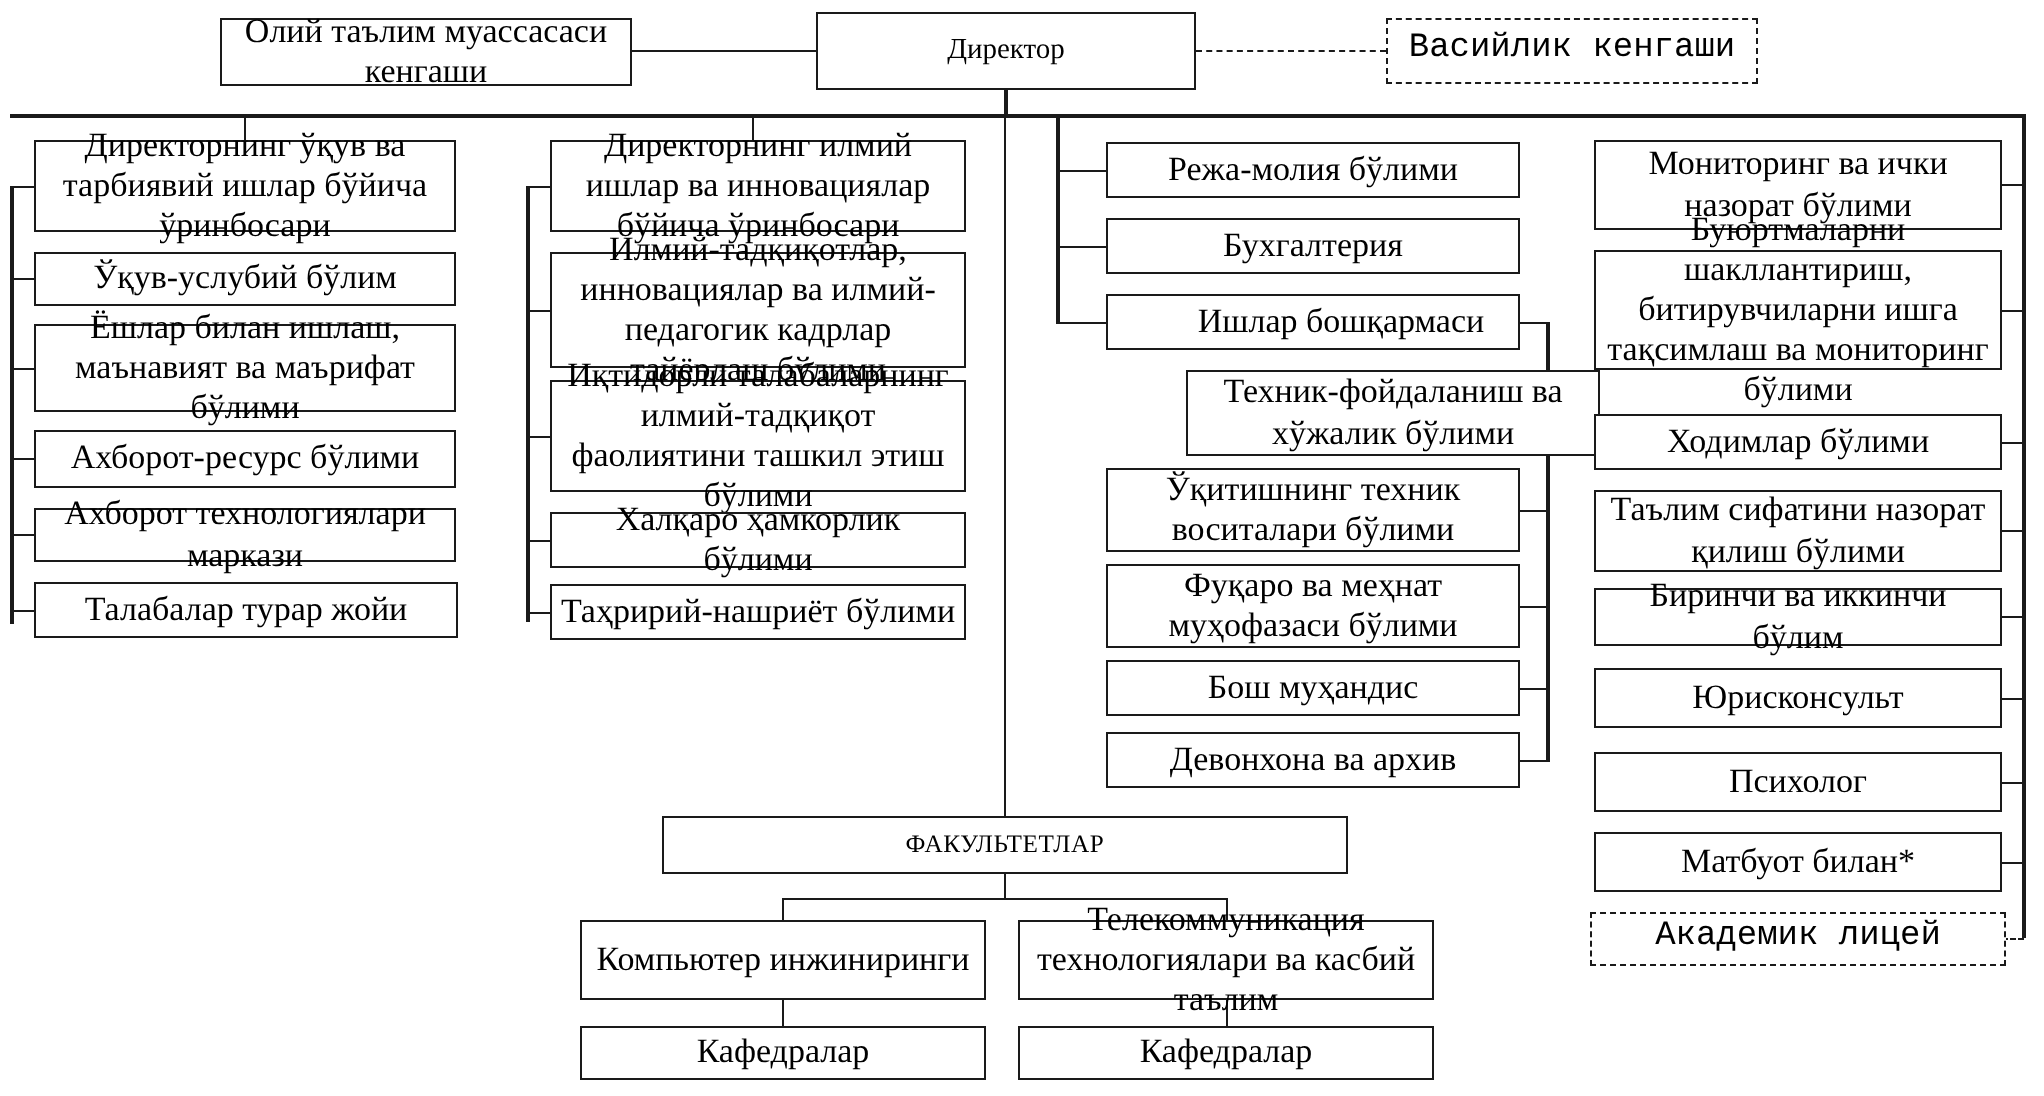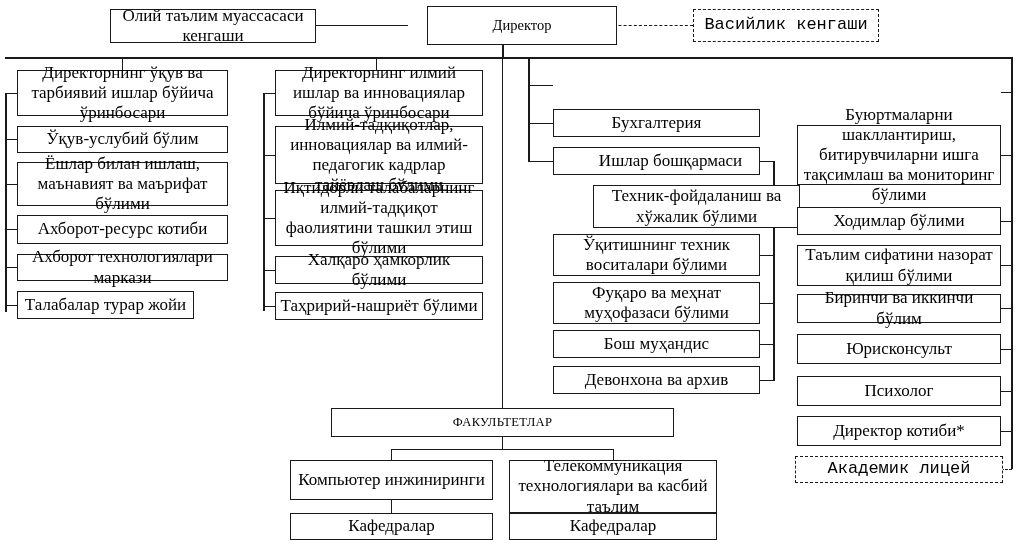--- a/index.html
+++ b/index.html
@@ -62,21 +62,21 @@
 </style>
 </head>
 <body>
 
 <div id="chart">
 
   <div class="box" style="left:110px; top:9px; width:206px; height:34px;">Олий таълим муассасаси кенгаши</div>
 
   <div class="ln h" style="left:316px; top:25px; width:92px;"></div>
 
-  <div class="box director" style="left:427px; top:6px; width:190px; height:39px;">Директор</div>
+  <div class="box director" style="left:408px; top:6px; width:190px; height:39px;">Директор</div>
 
   <div class="dln" style="left:598px; top:25px; width:95px;"></div>
 
   <div class="box dashed" style="left:693px; top:9px; width:186px; height:33px;">Васийлик кенгаши</div>
 
   <div class="ln thick v" style="left:502px; top:45px; height:13px;"></div>
   <div class="ln thick h" style="left:5px; top:57px; width:1007px;"></div>
 
   <div class="ln v" style="left:122px; top:57px; height:13px;"></div>
   <div class="ln v" style="left:376px; top:57px; height:13px;"></div>
@@ -87,46 +87,47 @@
 
   <div class="box" style="left:17px; top:70px; width:211px; height:46px;">Директорнинг ўқув ва тарбиявий ишлар бўйича ўринбосари</div>
   <div class="ln h" style="left:5px; top:93px; width:12px;"></div>
 
   <div class="box" style="left:17px; top:126px; width:211px; height:27px;">Ўқув-услубий бўлим</div>
   <div class="ln h" style="left:5px; top:139px; width:12px;"></div>
 
   <div class="box" style="left:17px; top:162px; width:211px; height:44px;">Ёшлар билан ишлаш, маънавият ва маърифат бўлими</div>
   <div class="ln h" style="left:5px; top:184px; width:12px;"></div>
 
-  <div class="box" style="left:17px; top:215px; width:211px; height:29px;">Ахборот-ресурс котиби</div>
+  <div class="box" style="left:17px; top:215px; width:211px; height:29px;">Ахборот-ресурс бўлими</div>
   <div class="ln h" style="left:5px; top:229px; width:12px;"></div>
 
   <div class="box" style="left:17px; top:254px; width:211px; height:27px;">Ахборот технологиялари маркази</div>
   <div class="ln h" style="left:5px; top:267px; width:12px;"></div>
 
-  <div class="box" style="left:17px; top:291px; width:177px; height:28px;">Талабалар турар жойи</div>
+  <div class="box" style="left:17px; top:291px; width:212px; height:28px;">Талабалар турар жойи</div>
   <div class="ln h" style="left:5px; top:305px; width:12px;"></div>
 
   <div class="ln thick v" style="left:263px; top:93px; height:218px;"></div>
 
   <div class="box" style="left:275px; top:70px; width:208px; height:46px;">Директорнинг илмий ишлар ва инновациялар бўйича ўринбосари</div>
   <div class="ln h" style="left:263px; top:93px; width:12px;"></div>
 
   <div class="box" style="left:275px; top:126px; width:208px; height:58px;">Илмий-тадқиқотлар, инновациялар ва илмий-педагогик кадрлар тайёрлаш бўлими</div>
   <div class="ln h" style="left:263px; top:155px; width:12px;"></div>
 
   <div class="box" style="left:275px; top:190px; width:208px; height:56px;">Иқтидорли талабаларнинг илмий-тадқиқот фаолиятини ташкил этиш бўлими</div>
   <div class="ln h" style="left:263px; top:218px; width:12px;"></div>
 
   <div class="box" style="left:275px; top:256px; width:208px; height:28px;">Халқаро ҳамкорлик бўлими</div>
   <div class="ln h" style="left:263px; top:270px; width:12px;"></div>
 
   <div class="box" style="left:275px; top:292px; width:208px; height:28px;">Таҳририй-нашриёт бўлими</div>
   <div class="ln h" style="left:263px; top:306px; width:12px;"></div>
 
+  <div class="box" style="left:553px; top:71px; width:207px; height:28px;">Режа-молия бўлими</div>
   <div class="ln h" style="left:528px; top:85px; width:25px;"></div>
 
   <div class="box" style="left:553px; top:109px; width:207px; height:28px;">Бухгалтерия</div>
   <div class="ln h" style="left:528px; top:123px; width:25px;"></div>
 
   <div class="box" style="left:553px; top:147px; width:207px; height:28px;padding-left:32px;">Ишлар бошқармаси</div>
   <div class="ln h" style="left:528px; top:161px; width:25px;"></div>
 
   <div class="ln thick v" style="left:773px; top:161px; height:220px;"></div>
   <div class="ln h" style="left:760px; top:161px; width:13px;"></div>
@@ -139,56 +140,57 @@
 
   <div class="box" style="left:553px; top:282px; width:207px; height:42px;">Фуқаро ва меҳнат муҳофазаси бўлими</div>
   <div class="ln h" style="left:760px; top:303px; width:13px;"></div>
 
   <div class="box" style="left:553px; top:330px; width:207px; height:28px;">Бош муҳандис</div>
   <div class="ln h" style="left:760px; top:344px; width:13px;"></div>
 
   <div class="box" style="left:553px; top:366px; width:207px; height:28px;">Девонхона ва архив</div>
   <div class="ln h" style="left:760px; top:380px; width:13px;"></div>
 
+  <div class="box" style="left:797px; top:70px; width:204px; height:45px;">Мониторинг ва ички назорат бўлими</div>
   <div class="ln h" style="left:1001px; top:92px; width:10px;"></div>
 
   <div class="box" style="left:797px; top:125px; width:204px; height:60px;">Буюртмаларни шакллантириш, битирувчиларни ишга тақсимлаш ва мониторинг бўлими</div>
   <div class="ln h" style="left:1001px; top:155px; width:10px;"></div>
 
   <div class="box" style="left:797px; top:207px; width:204px; height:28px;">Ходимлар бўлими</div>
   <div class="ln h" style="left:1001px; top:221px; width:10px;"></div>
 
   <div class="box" style="left:797px; top:245px; width:204px; height:41px;">Таълим сифатини назорат қилиш бўлими</div>
   <div class="ln h" style="left:1001px; top:265px; width:10px;"></div>
 
   <div class="box" style="left:797px; top:294px; width:204px; height:29px;">Биринчи ва иккинчи бўлим</div>
   <div class="ln h" style="left:1001px; top:308px; width:10px;"></div>
 
   <div class="box" style="left:797px; top:334px; width:204px; height:30px;">Юрисконсульт</div>
   <div class="ln h" style="left:1001px; top:349px; width:10px;"></div>
 
   <div class="box" style="left:797px; top:376px; width:204px; height:30px;">Психолог</div>
   <div class="ln h" style="left:1001px; top:391px; width:10px;"></div>
 
-  <div class="box" style="left:797px; top:416px; width:204px; height:30px;">Директор котиби*</div>
+  <div class="box" style="left:797px; top:416px; width:204px; height:30px;">Матбуот билан*</div>
   <div class="ln h" style="left:1001px; top:431px; width:10px;"></div>
 
   <div class="box dashed" style="left:795px; top:456px; width:208px; height:27px;">Академик лицей</div>
   <div class="dln" style="left:1001px; top:469px; width:11px;"></div>
 
   <div class="ln v" style="left:502px; top:57px; height:351px;"></div>
 
   <div class="box faculties" style="left:331px; top:408px; width:343px; height:29px;">ФАКУЛЬТЕТЛАР</div>
 
   <div class="ln v" style="left:502px; top:437px; height:13px;"></div>
   <div class="ln h" style="left:391px; top:449px; width:223px;"></div>
   <div class="ln v" style="left:391px; top:449px; height:11px;"></div>
   <div class="ln v" style="left:613px; top:449px; height:11px;"></div>
 
   <div class="box" style="left:290px; top:460px; width:203px; height:40px;">Компьютер инжиниринги</div>
   <div class="ln v" style="left:391px; top:500px; height:13px;"></div>
   <div class="box" style="left:290px; top:513px; width:203px; height:27px;">Кафедралар</div>
 
-  <div class="box" style="left:509px; top:460px; width:208px; height:53px;">Телекоммуникация технологиялари ва касбий таълим</div>
+  <div class="box" style="left:509px; top:460px; width:208px; height:40px;">Телекоммуникация технологиялари ва касбий таълим</div>
   <div class="ln v" style="left:613px; top:500px; height:13px;"></div>
   <div class="box" style="left:509px; top:513px; width:208px; height:27px;">Кафедралар</div>
 
 </div>
 
 </body></html>

